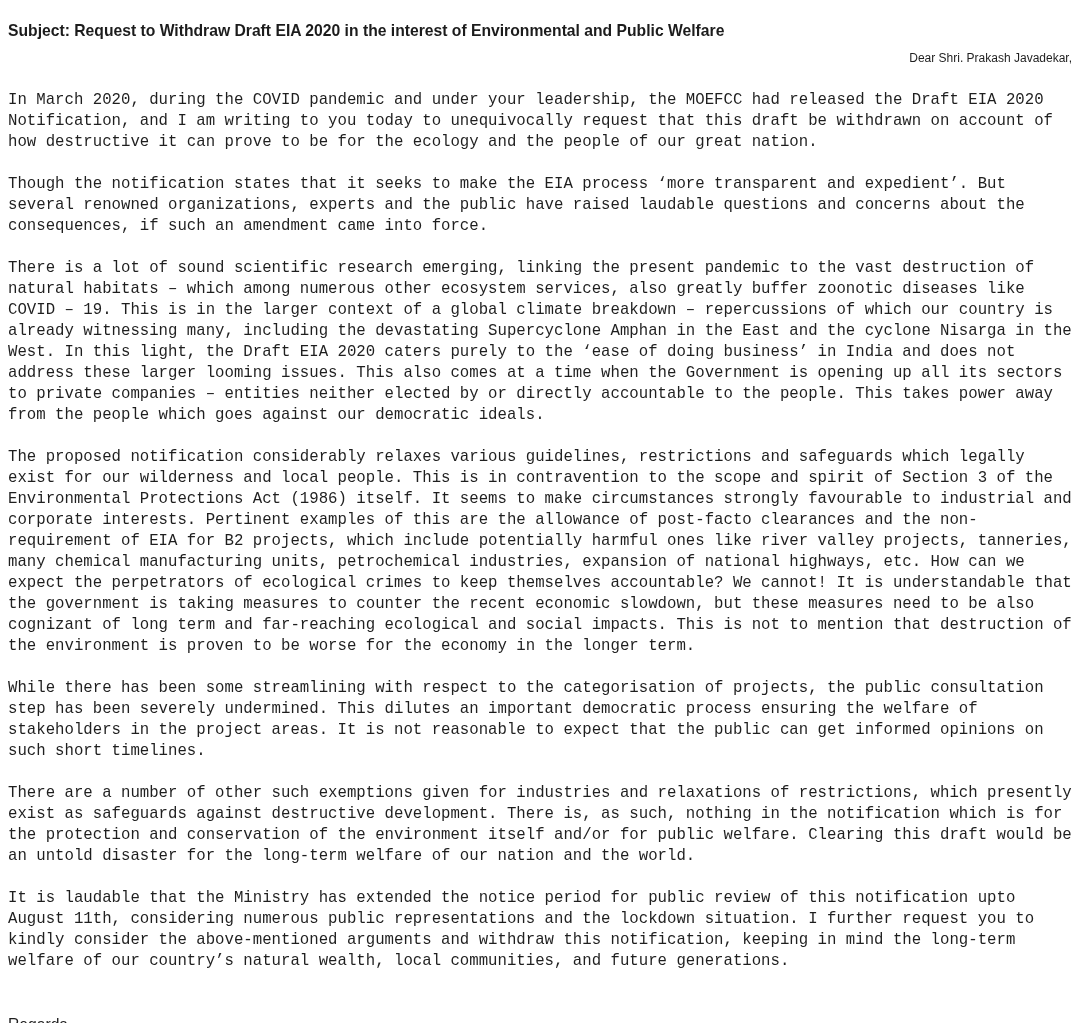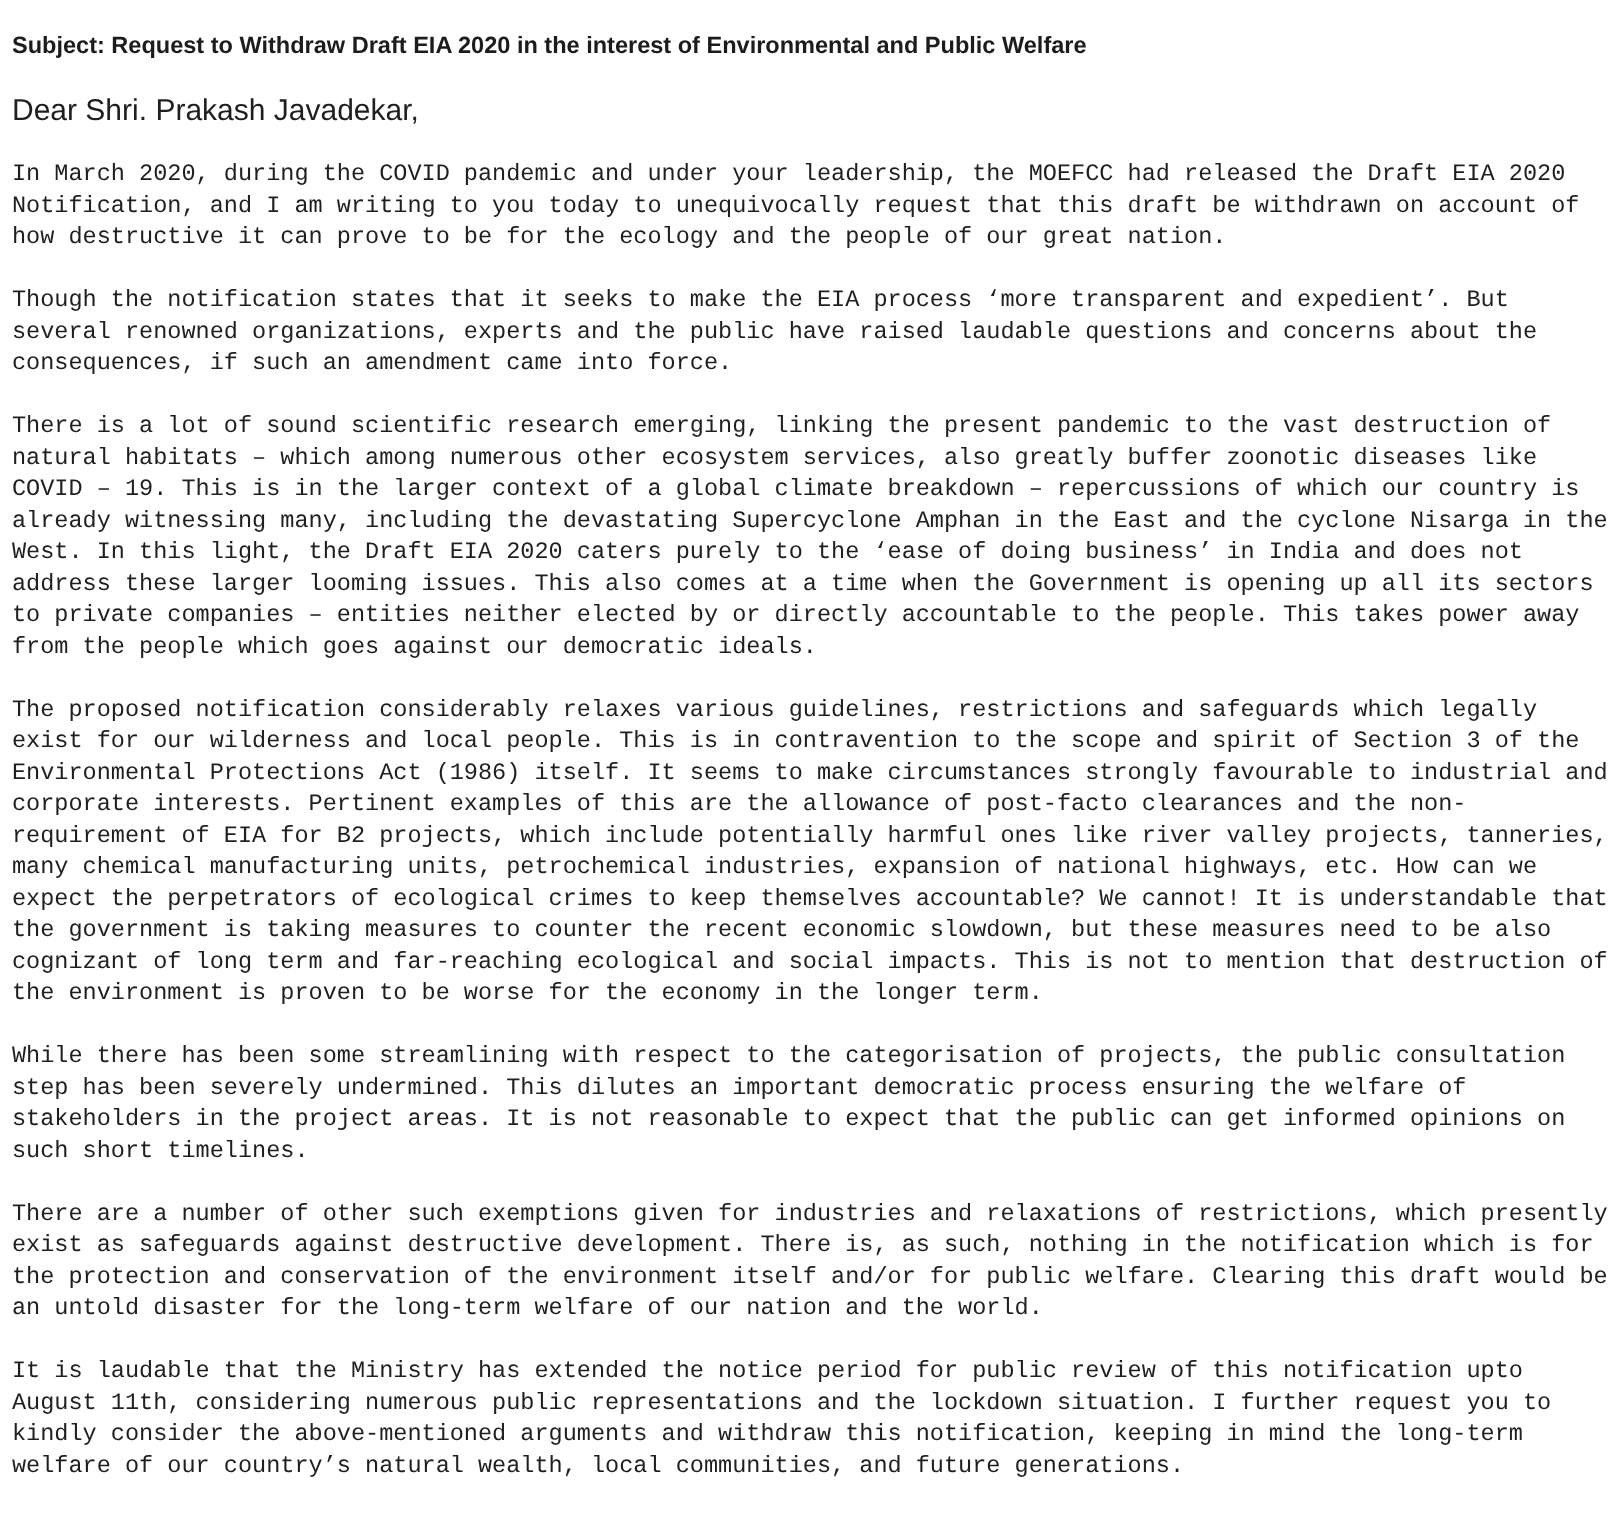--- a/index.html
+++ b/index.html
@@ -18,27 +18,28 @@
     box-sizing: border-box;
     width: 1080px;
     height: 1023px;
     padding: 20px 8px 0 8px;
     background: #ffffff;
   }
   .subject {
     font-size: 15.7px;
     line-height: 21px;
     font-weight: 700;
-    margin: 0 0 23px 0;
+    margin: 0 0 7px 0;
     color: #1c1c1c;
   }
   .salutation {
-    font-size: 20px;
+    font-size: 12px;
     line-height: 21px;
     margin: 0 0 21px 0;
+    text-align: right;
   }
   .para {
     font-size: 15.7px;
     line-height: 21px;
     margin: 0 0 21px 0;
     max-width: 1064px;
     font-family: Liberation Mono, monospace;
   }
   .signature {
     margin-top: 42px;

